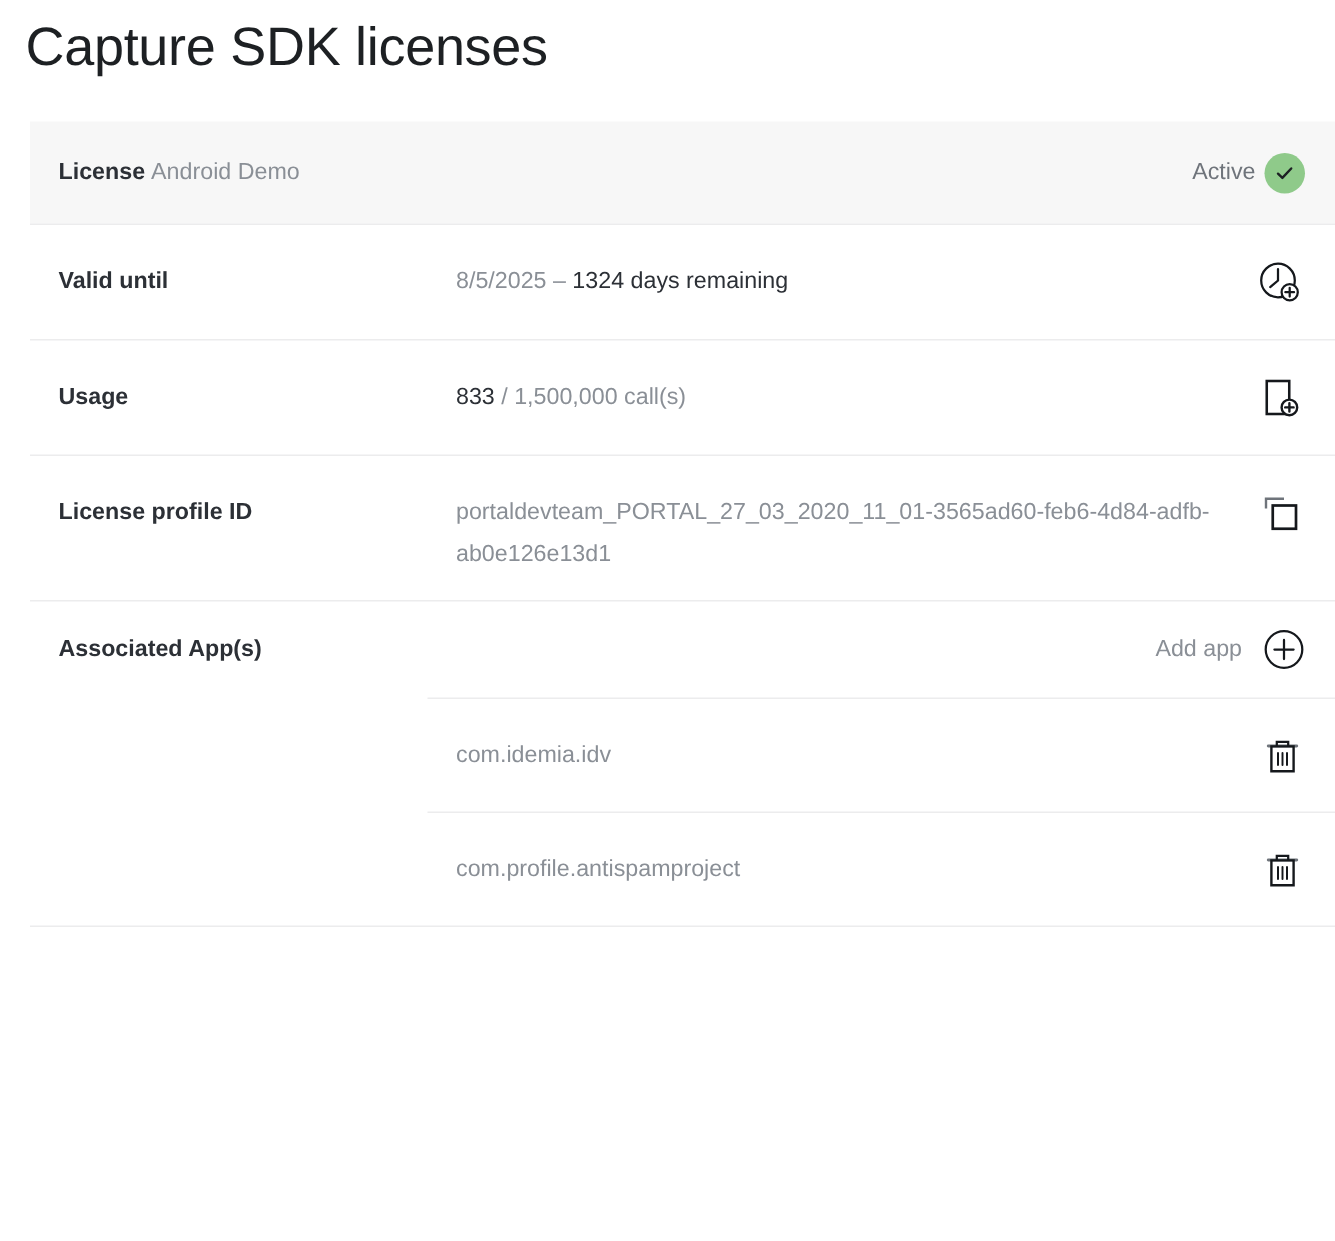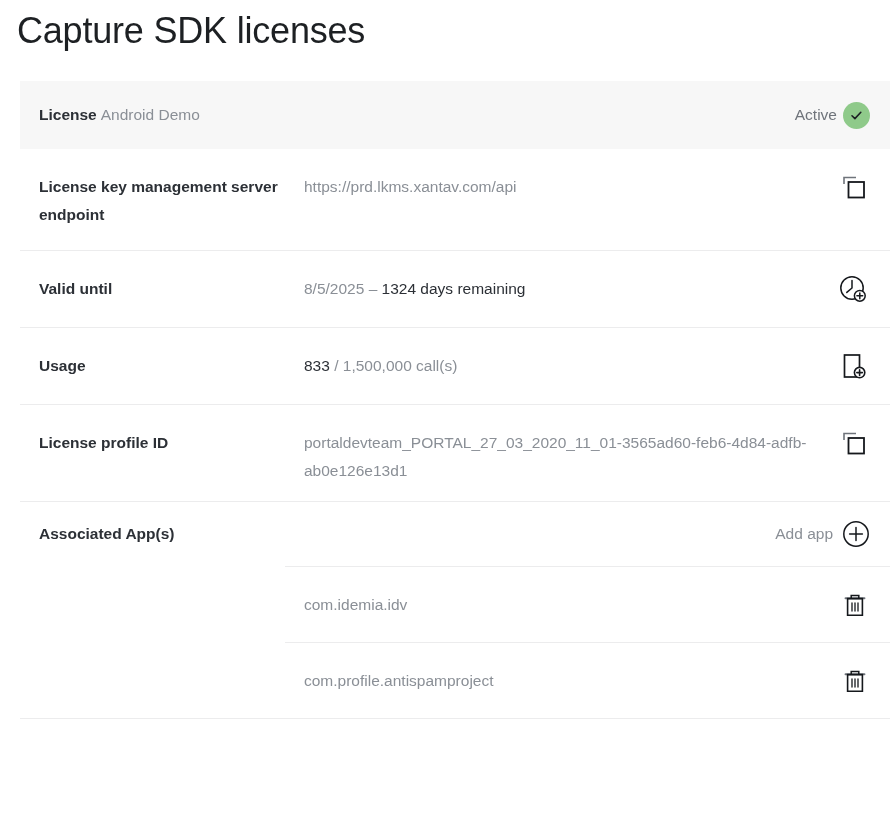--- a/index.html
+++ b/index.html
@@ -155,21 +155,21 @@
     width: 265px;
     flex: 0 0 265px;
     font-size: 15.5px;
     font-weight: bold;
     color: #2c3036;
   }
   .apps-head-right {
     margin-left: auto;
     display: flex;
     align-items: center;
-    gap: 9px;
+    gap: 14px;
   }
   .add-app-text {
     font-size: 15.5px;
     color: #8a8f96;
     white-space: nowrap;
   }
   .app-row {
     display: flex;
     align-items: center;
     height: 76px;
@@ -224,34 +224,20 @@
         <span class="status-badge">
           <span>
             <svg width="15" height="15" viewBox="0 0 16 16">
               <path d="M3.2 8.3 L6.3 11.3 L12.6 4.6" fill="none" stroke="#1d2023" stroke-width="1.7" stroke-linecap="round" stroke-linejoin="round"></path>
             </svg>
           </span>
         </span>
       </div>
     </div>
 
-    <div class="row row-endpoint first">
-      <div class="row-label">License key management server endpoint</div>
-      <div class="row-value">https://prd.lkms.xantav.com/api</div>
-      <div class="row-actions">
-        <button class="icon-btn">
-          <span>
-            <svg width="33" height="33" viewBox="0 0 33 33">
-              <path d="M7 13 V6.5 H19" fill="none" stroke="#6f747b" stroke-width="1.6"></path>
-              <rect x="11.5" y="11" width="15.5" height="15.5" fill="#ffffff" stroke="#15181c" stroke-width="1.8"></rect>
-            </svg>
-          </span>
-        </button>
-      </div>
-    </div>
 
     <div class="row row-valid">
       <div class="row-label">Valid until</div>
       <div class="row-value"><span>8/5/2025 – </span><span class="strong">1324 days remaining</span></div>
       <div class="row-actions">
         <button class="icon-btn">
           <span>
             <svg width="34" height="34" viewBox="0 0 34 34">
               <circle cx="16" cy="16" r="11.2" fill="none" stroke="#15181c" stroke-width="1.5"></circle>
               <path d="M16 8.4 V16 L10.8 20.4" fill="none" stroke="#15181c" stroke-width="1.5" stroke-linecap="round"></path>

